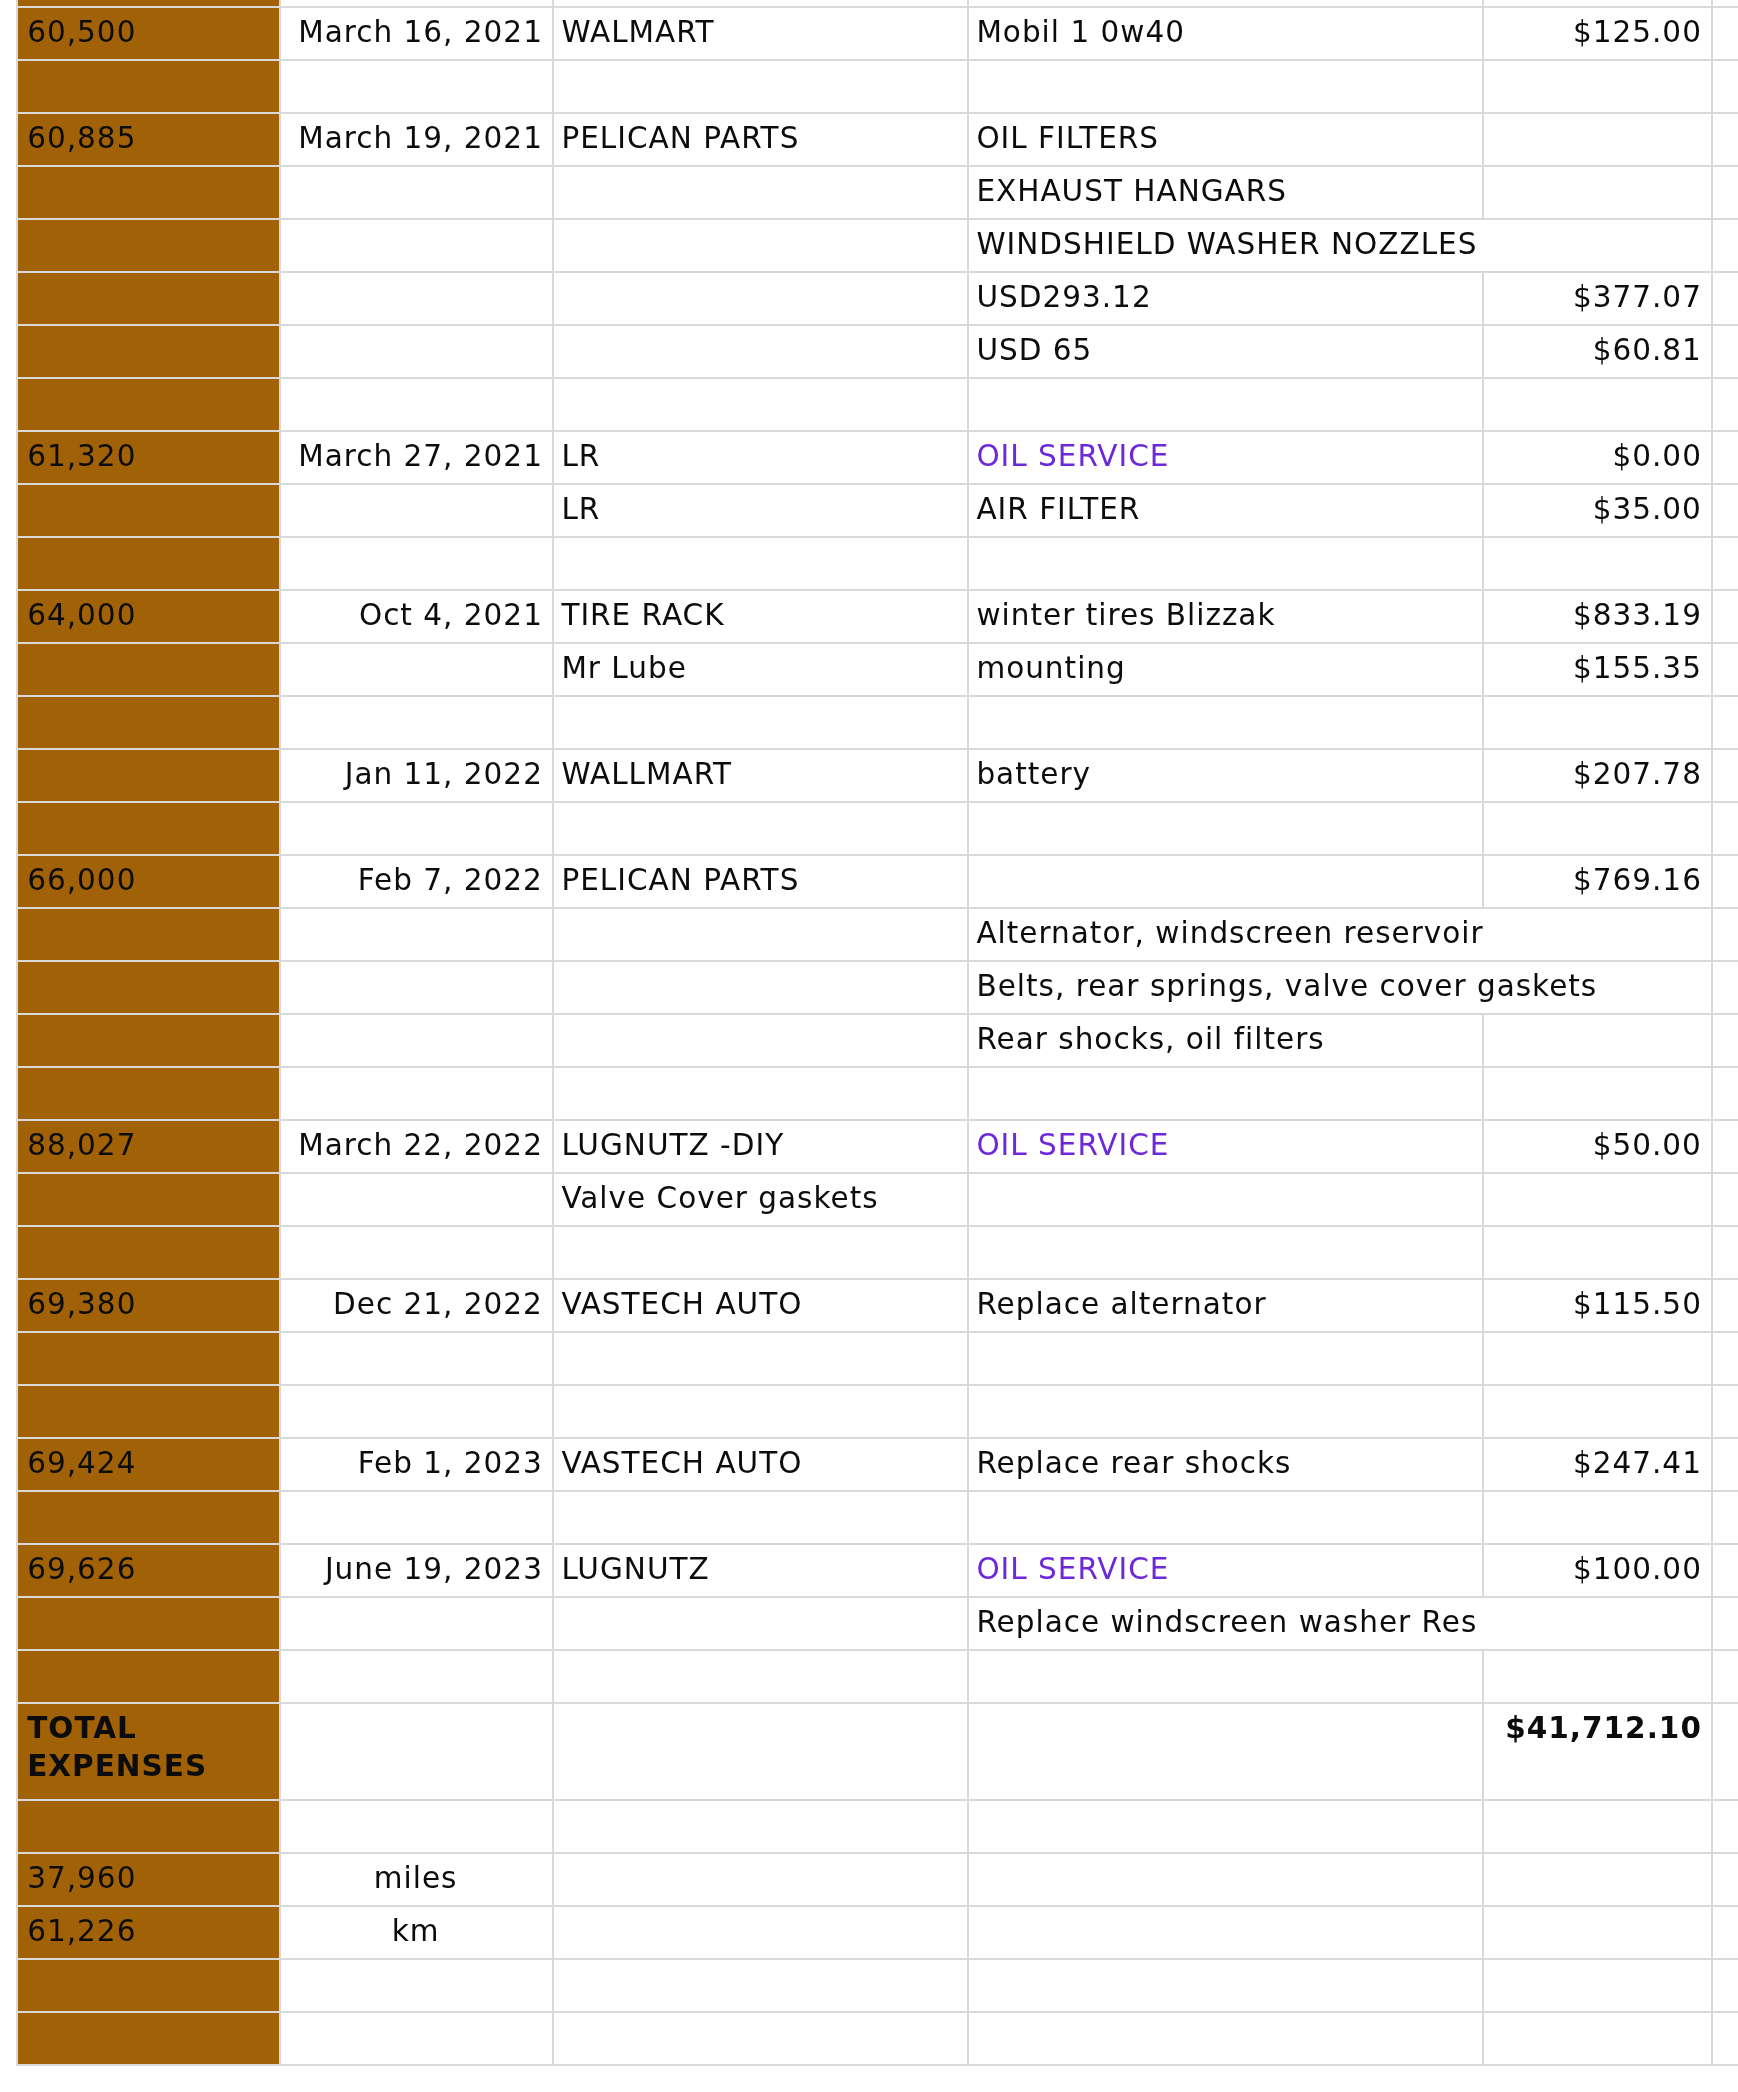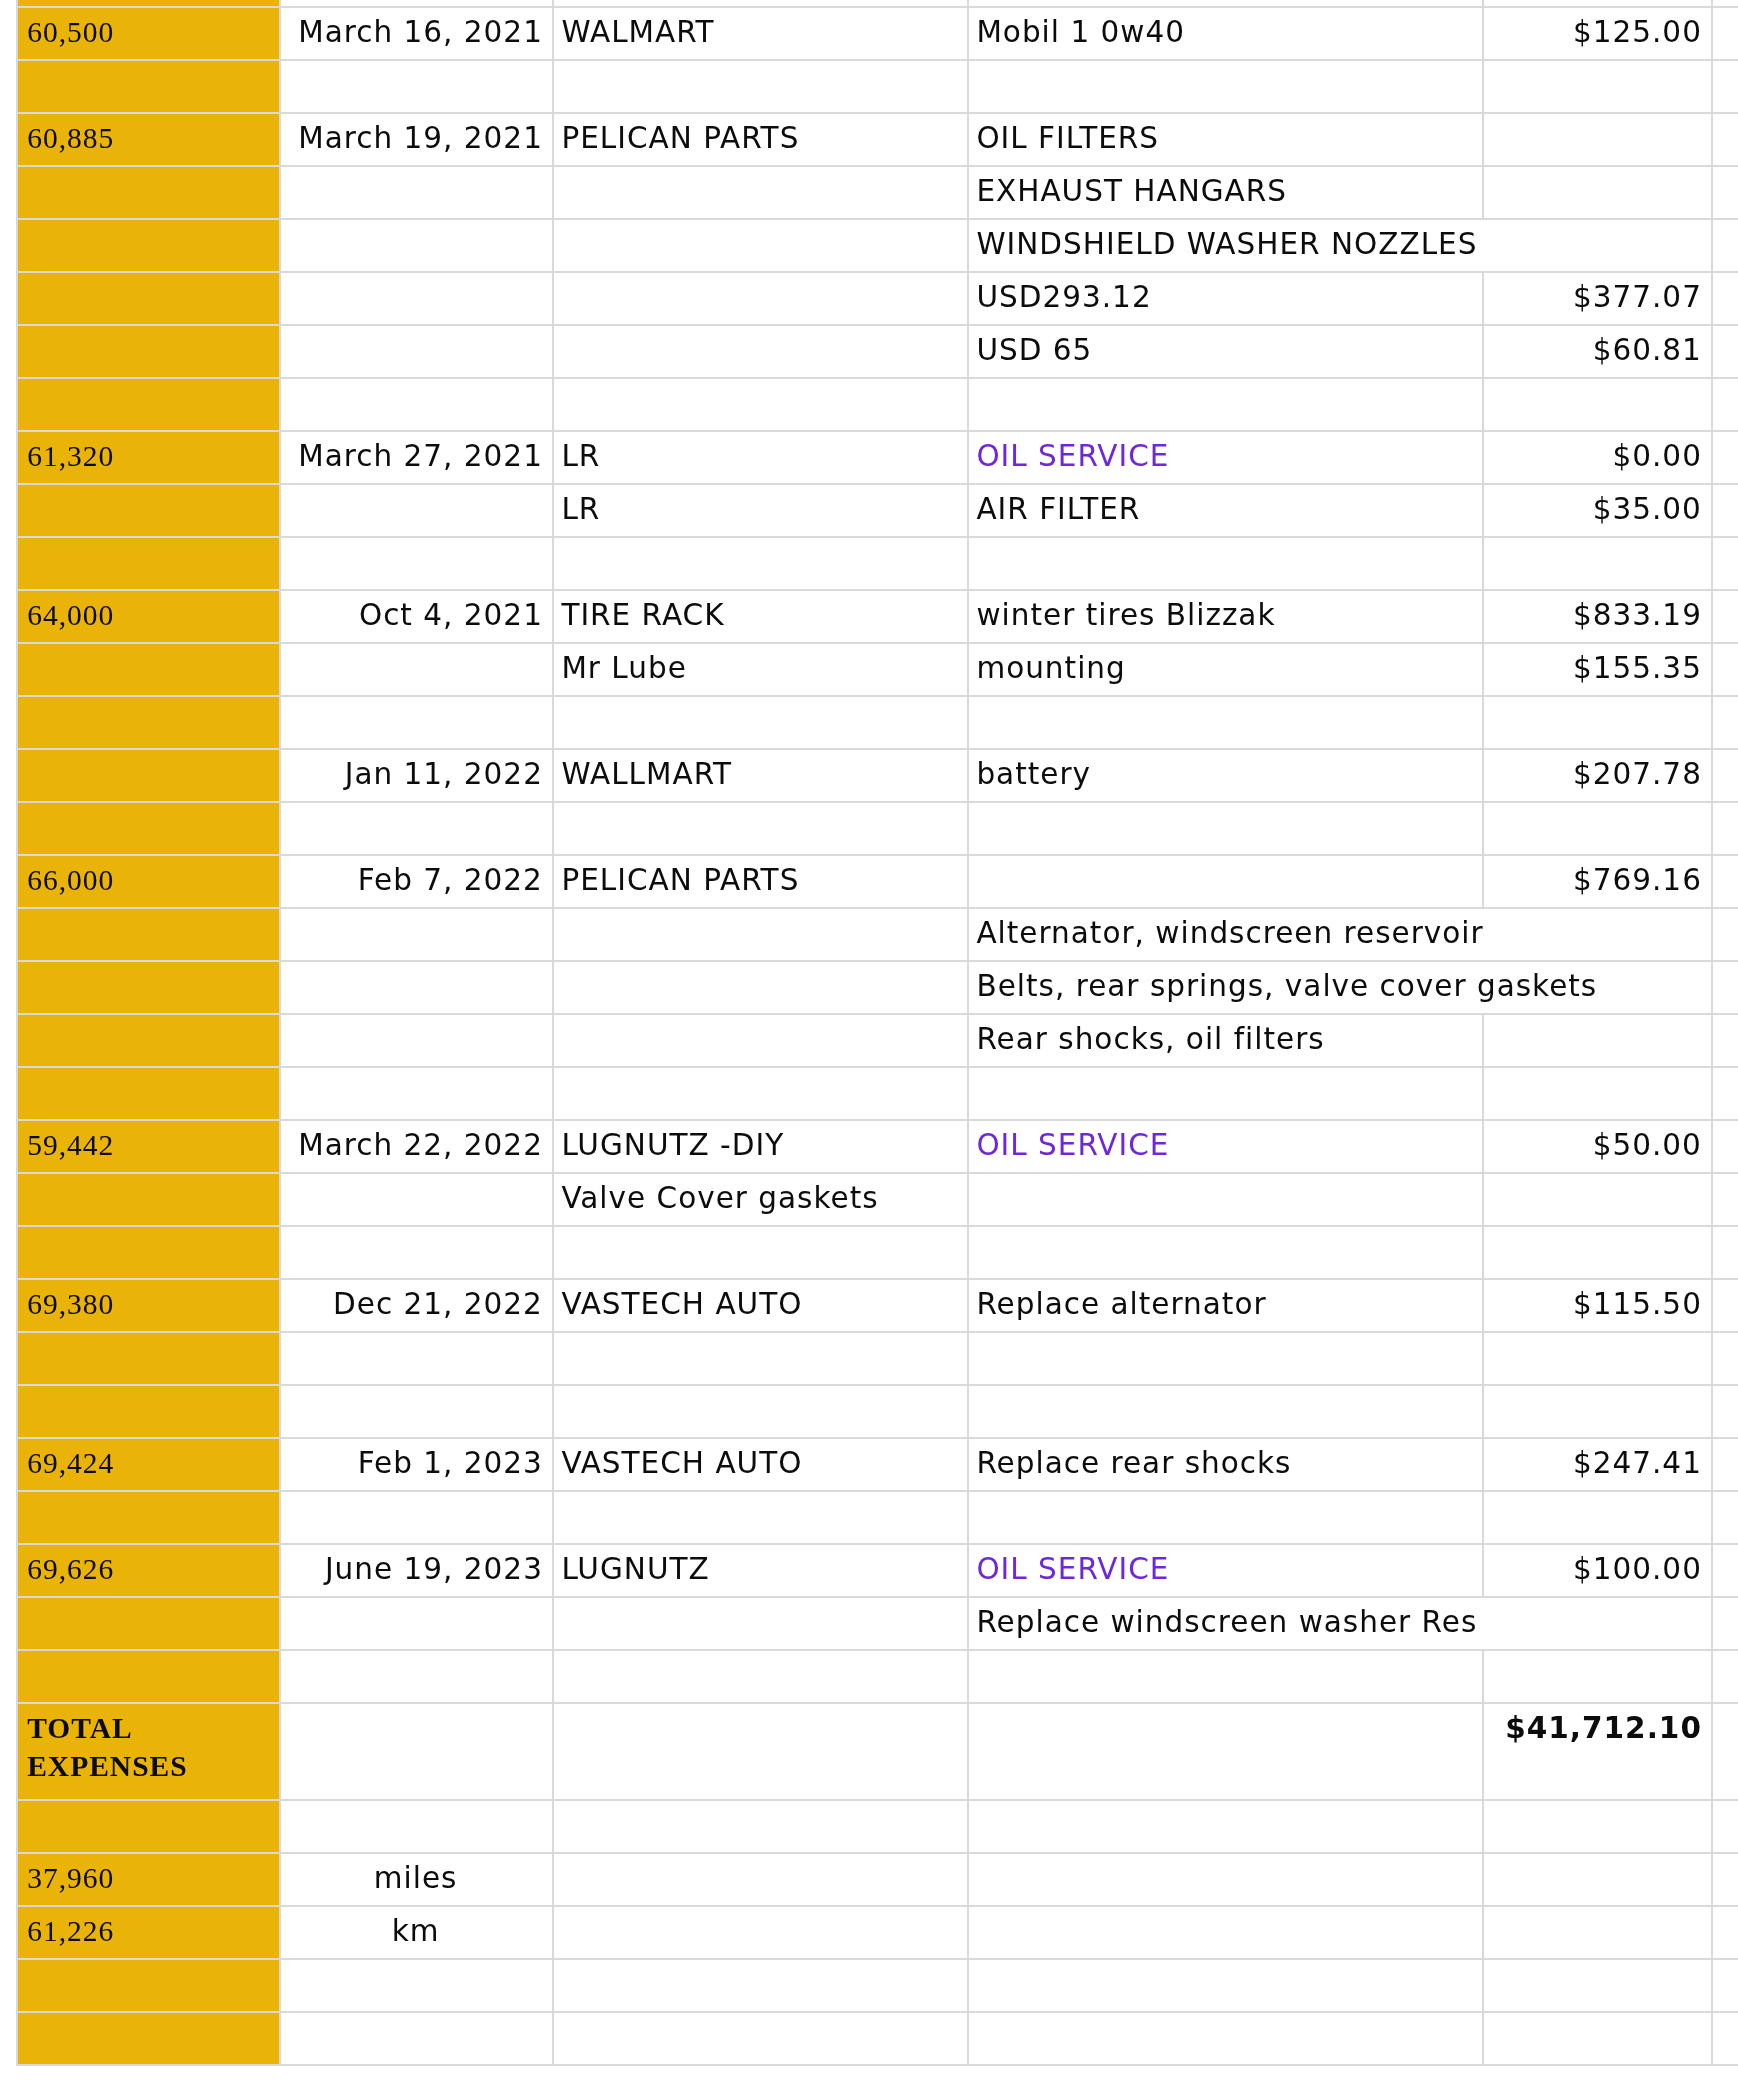--- a/index.html
+++ b/index.html
@@ -39,23 +39,22 @@
     white-space: nowrap;
     overflow: visible;
     box-sizing: border-box;
   }
   tr { height: 53px; }
   tr.partial { height: 7px; }
   tr.partial td { border-top: none; }
   tr.tall { height: 97px; }
 
   td.col-a {
-    background: #eab308;
+    background: #a16207;
     padding-left: 9.6px;
-    font-family: Liberation Serif, serif;
   }
   td.col-date  { text-align: right; }
   td.col-date.left { text-align: center; }
   td.col-amount { text-align: right; }
   td.red  { color: #6d28d9; }
   td.bold { font-weight: bold; margin-left: 20px; }
   td.wrap { white-space: normal; }
 </style>
 </head>
 <body>
@@ -238,21 +237,21 @@
         </tr>
         <tr>
           <td class="col-a"></td>
           <td class="col-date"></td>
           <td class="col-vendor"></td>
           <td class="col-desc"></td>
           <td class="col-amount"></td>
           <td class="col-extra"></td>
         </tr>
         <tr>
-          <td class="col-a">59,442</td>
+          <td class="col-a">88,027</td>
           <td class="col-date">March 22, 2022</td>
           <td class="col-vendor">LUGNUTZ -DIY</td>
           <td class="col-desc red">OIL SERVICE</td>
           <td class="col-amount">$50.00</td>
           <td class="col-extra"></td>
         </tr>
         <tr>
           <td class="col-a"></td>
           <td class="col-date"></td>
           <td class="col-vendor">Valve Cover gaskets</td>

